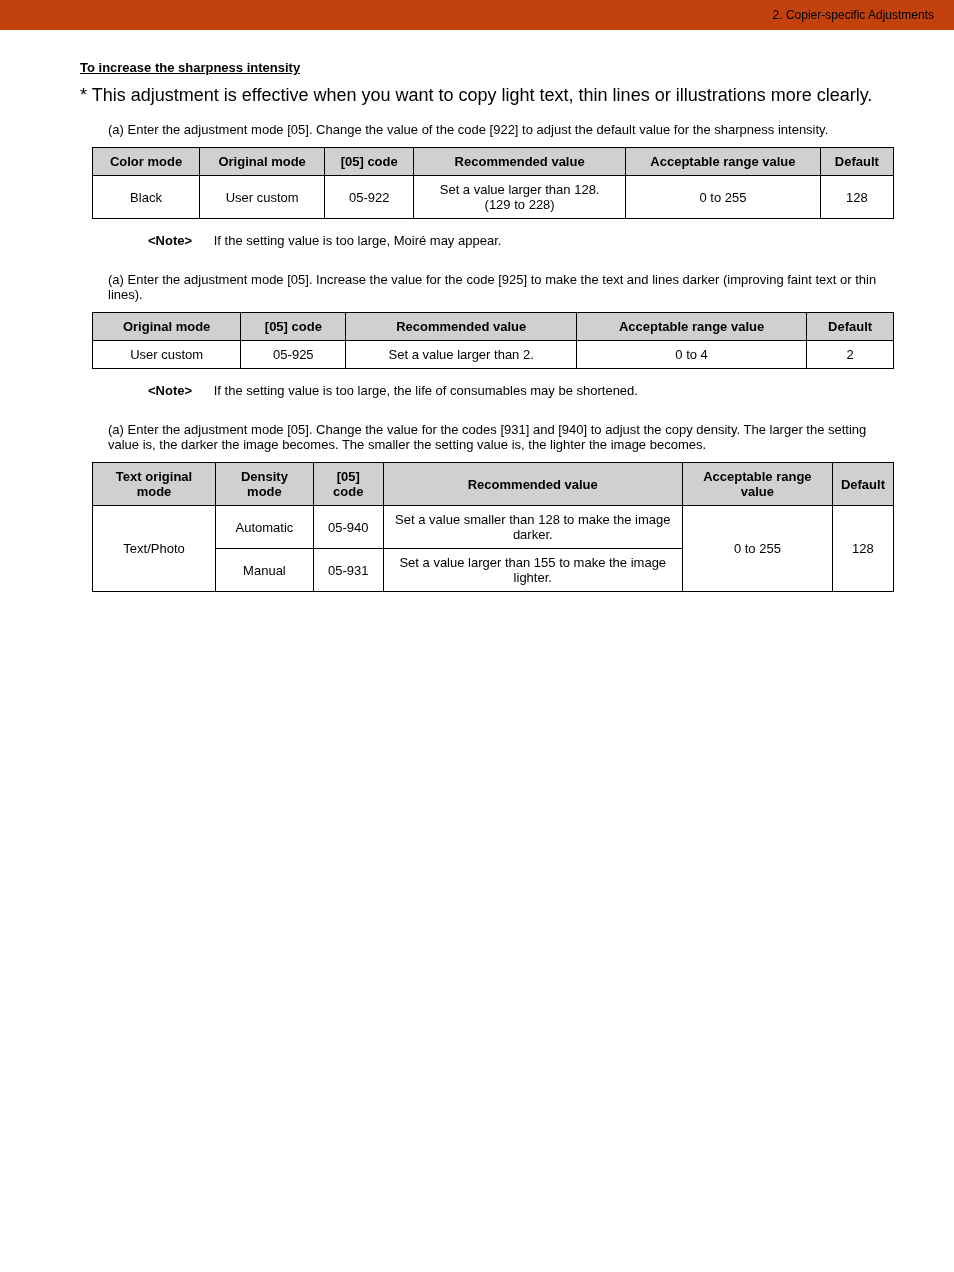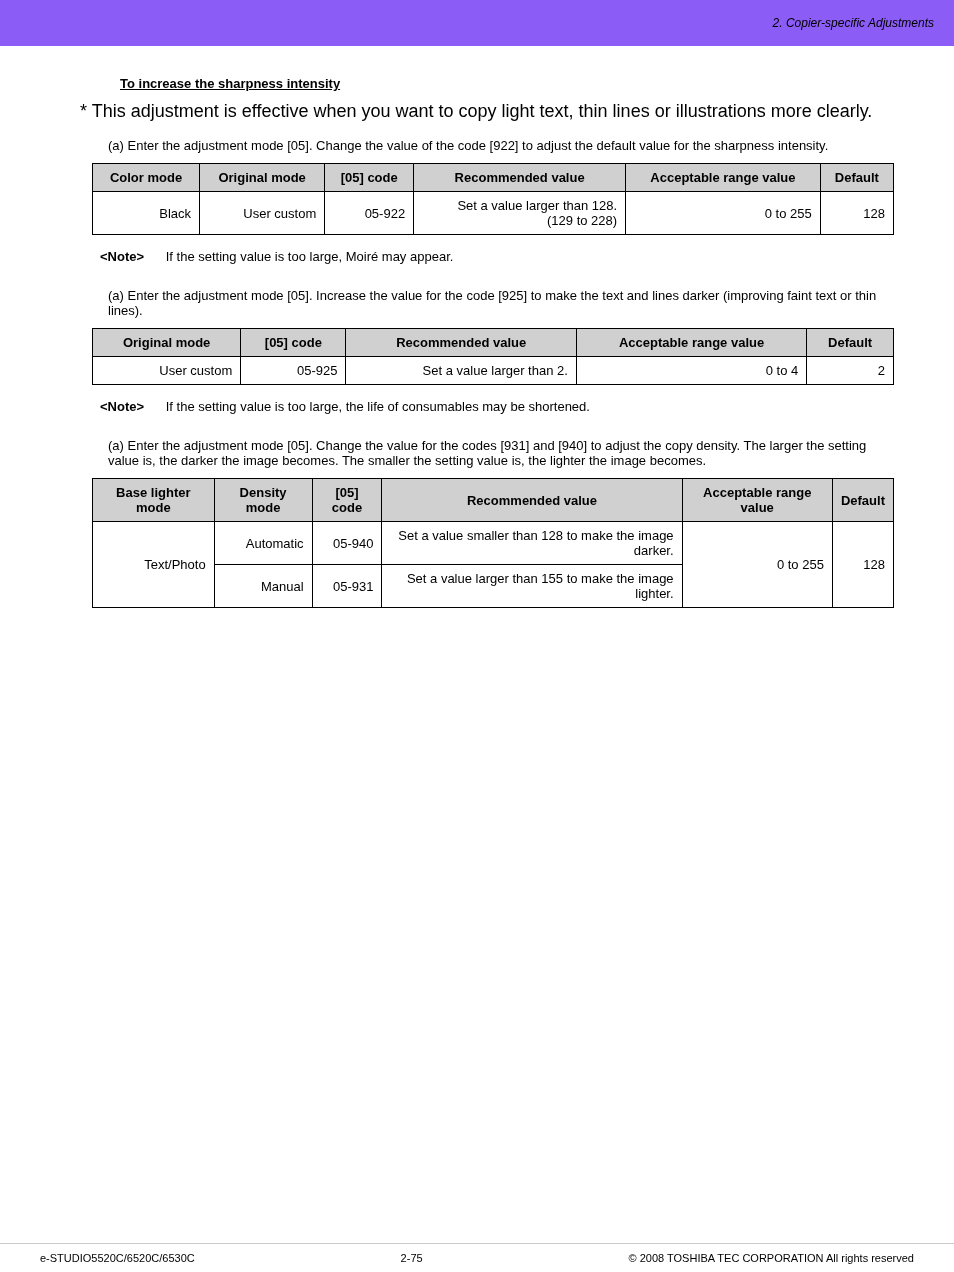--- a/index.html
+++ b/index.html
@@ -12,69 +12,68 @@
       min-height: 1272px;
     }
     .page {
       width: 954px;
       min-height: 1272px;
       padding: 0;
       position: relative;
       background: #fff;
     }
     .header-bar {
-      background: #8b5cf6;
-      padding: 16px 20px;
+      background: #c2410c;
+      padding: 8px 20px;
       text-align: right;
       font-size: 12px;
-      font-style: italic;
     }
     .content {
       padding: 30px 60px 60px 80px;
     }
     .section-title {
       font-weight: bold;
       text-decoration: underline;
       margin-bottom: 10px;
       font-size: 13px;
-      margin-left: 40px;
     }
     .intro-text {
       font-size: 18px;
       margin-bottom: 16px;
     }
     .sub-text {
       font-size: 13px;
       margin-bottom: 10px;
       margin-left: 28px;
     }
     .note-block {
       margin: 14px 0 20px 20px;
       font-size: 13px;
     }
     .note-block .note-label {
       font-weight: bold;
+      margin-left: 48px;
     }
     table {
       border-collapse: collapse;
       width: 100%;
       margin-bottom: 10px;
       font-size: 13px;
     }
     table th {
       background: #d0d0d0;
       border: 1.5px solid #000;
       padding: 6px 8px;
       text-align: center;
       font-weight: bold;
     }
     table td {
       border: 1.5px solid #000;
       padding: 6px 8px;
-      text-align: right;
+      text-align: center;
       vertical-align: middle;
     }
     .footer-bar {
       position: absolute;
       bottom: 0;
       left: 0;
       right: 0;
       padding: 8px 40px;
       display: flex;
       justify-content: space-between;
@@ -172,21 +171,21 @@
     </div>
 
     <div class="section-gap">
       <div class="sub-text">
         (a)&nbsp;Enter the adjustment mode [05]. Change the value for the codes [931] and [940] to adjust the copy density. The larger the setting value is, the darker the image becomes. The smaller the setting value is, the lighter the image becomes.
       </div>
       <div class="table-wrapper">
         <table>
           <thead>
             <tr>
-              <th>Base lighter mode</th>
+              <th>Text original mode</th>
               <th>Density mode</th>
               <th>[05] code</th>
               <th>Recommended value</th>
               <th>Acceptable range value</th>
               <th>Default</th>
             </tr>
           </thead>
           <tbody>
             <tr>
               <td rowspan="2">Text/Photo</td>
@@ -201,18 +200,13 @@
               <td>05-931</td>
               <td>Set a value larger than 155 to make the image lighter.</td>
             </tr>
           </tbody>
         </table>
       </div>
     </div>
 
   </div>
 
-  <div class="footer-bar">
-    <span>e-STUDIO5520C/6520C/6530C</span>
-    <span>2-75</span>
-    <span>© 2008 TOSHIBA TEC CORPORATION All rights reserved</span>
-  </div>
 </div>
 
 </body></html>

